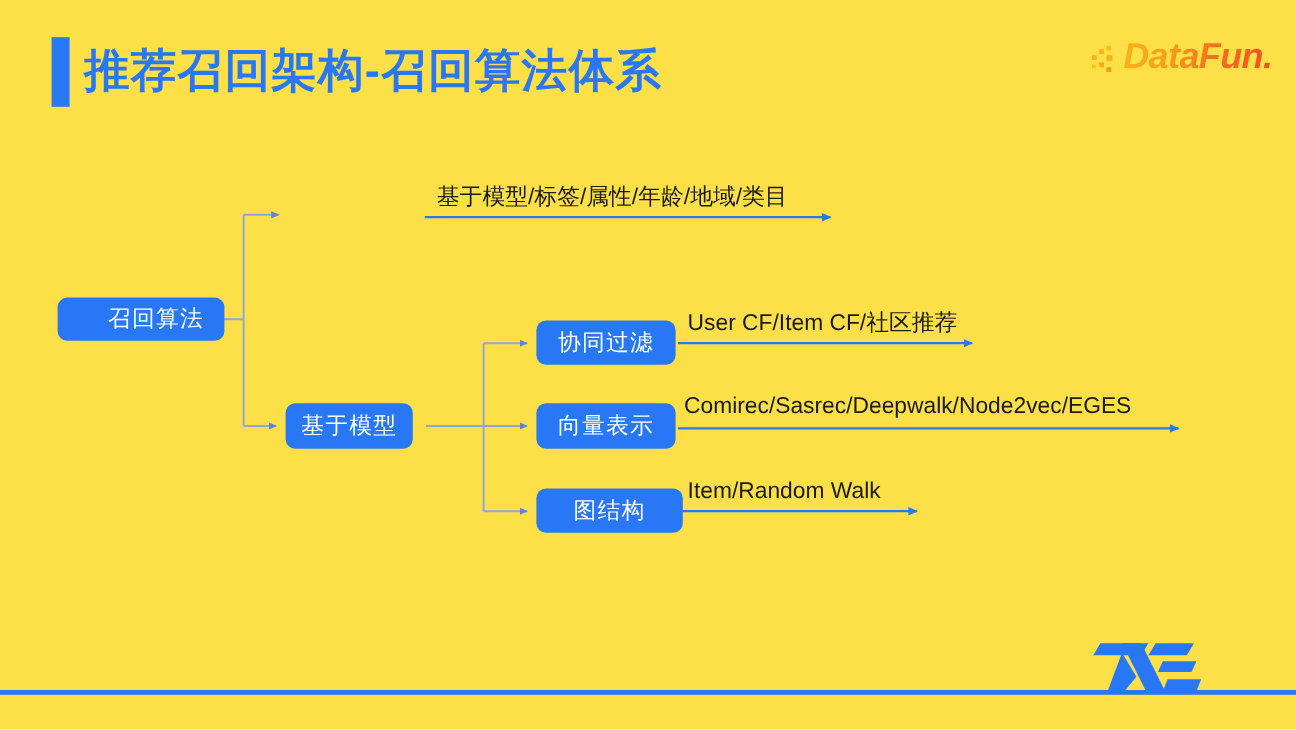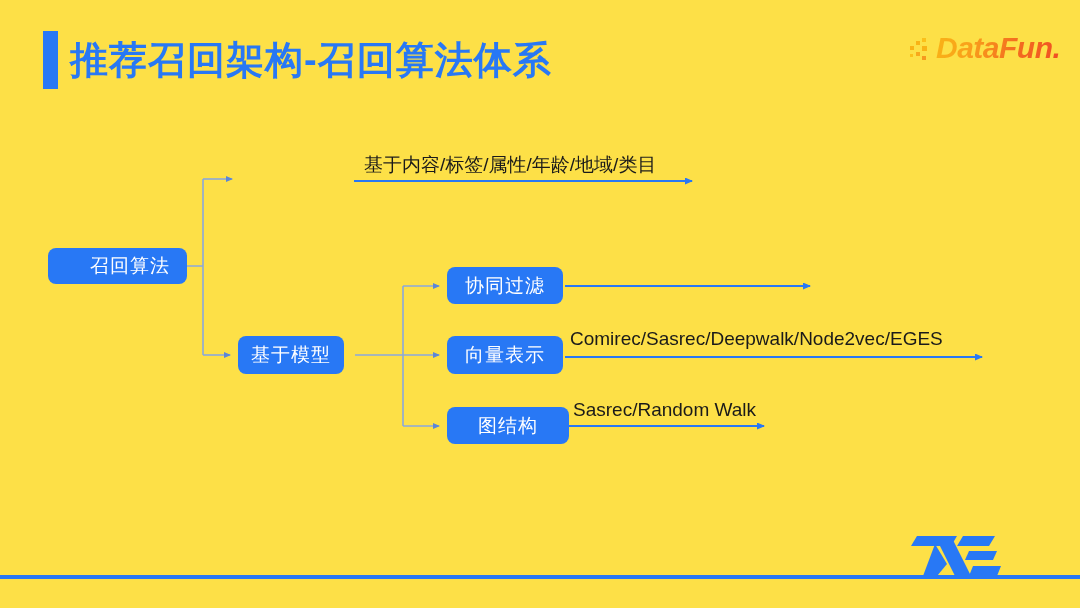--- a/index.html
+++ b/index.html
@@ -198,28 +198,29 @@
   </div>
 
   <div class="node" id="node-vector">
     <span>向量表示</span>
   </div>
 
   <div class="node" id="node-graph">
     <span>图结构</span>
   </div>
 
-  <div class="edge-label" id="label-content">基于内容/标签/属性/年龄/地域/类目</div>
-
+  <div class="edge-label" id="label-content">基于模型/标签/属性/年龄/地域/类目</div>
+
+  <div class="edge-label" id="label-cf">User CF/Item CF/社区推荐</div>
 
   <div class="edge-label" id="label-vector">
     <div>Comirec/Sasrec/Deepwalk/Node2vec/EGES</div>
   </div>
 
-  <div class="edge-label" id="label-graph">Sasrec/Random Walk</div>
+  <div class="edge-label" id="label-graph">Item/Random Walk</div>
 
   <div id="footer-line"></div>
   <svg id="tme-logo" viewBox="0 0 96 44">
     <g fill="#2878f5">
       <polygon points="12,2 52,2 46,12 6,12"></polygon>
       <polygon points="30,2 46,2 66,42 50,42"></polygon>
       <polygon points="30,10 42,30 32,42 18,42"></polygon>
       <polygon points="58,2 90,2 84,12 52,12"></polygon>
       <polygon points="64,17 92,17 88,26 60,26"></polygon>
       <polygon points="68,32 96,32 92,42 64,42"></polygon>

